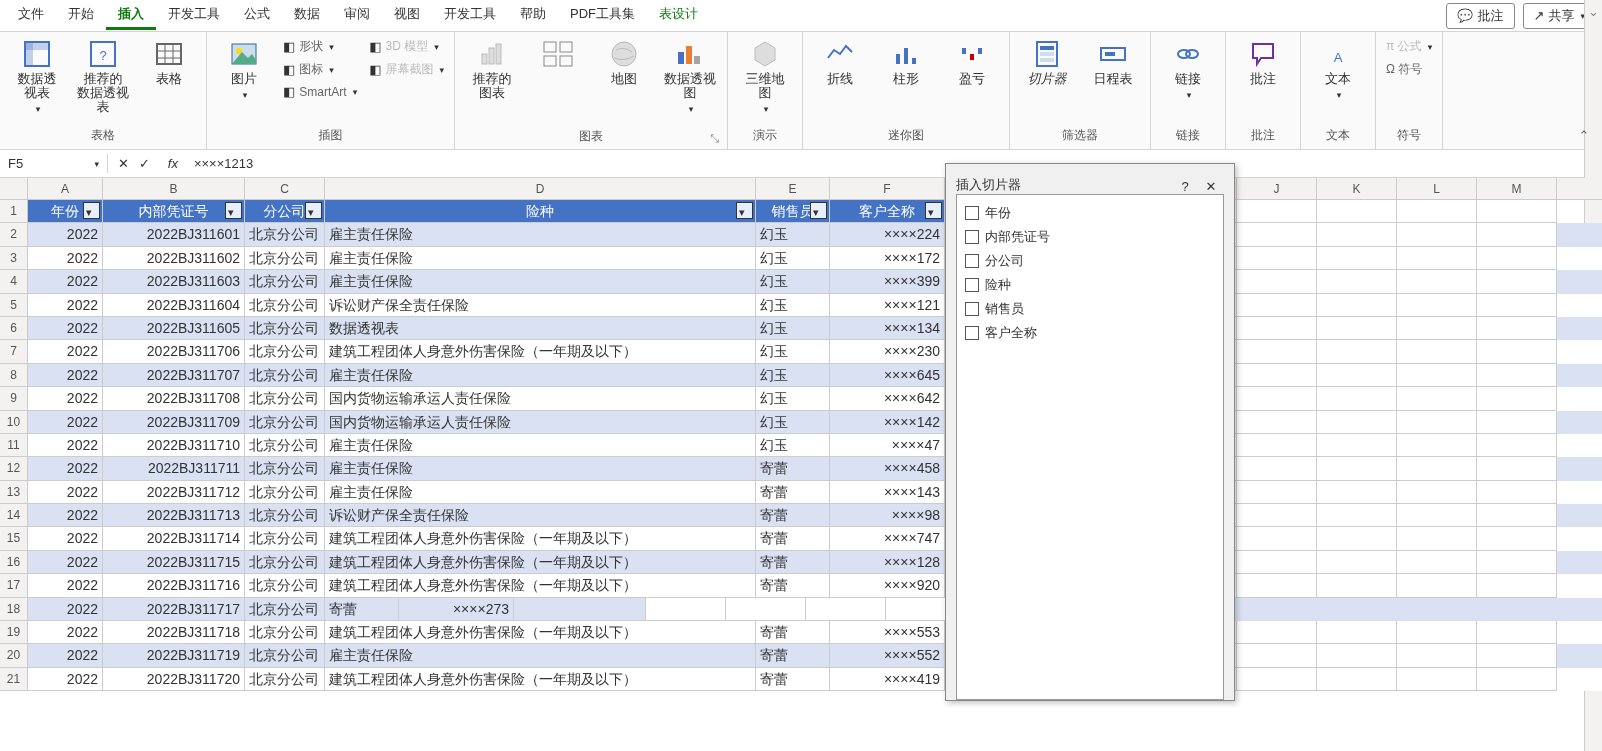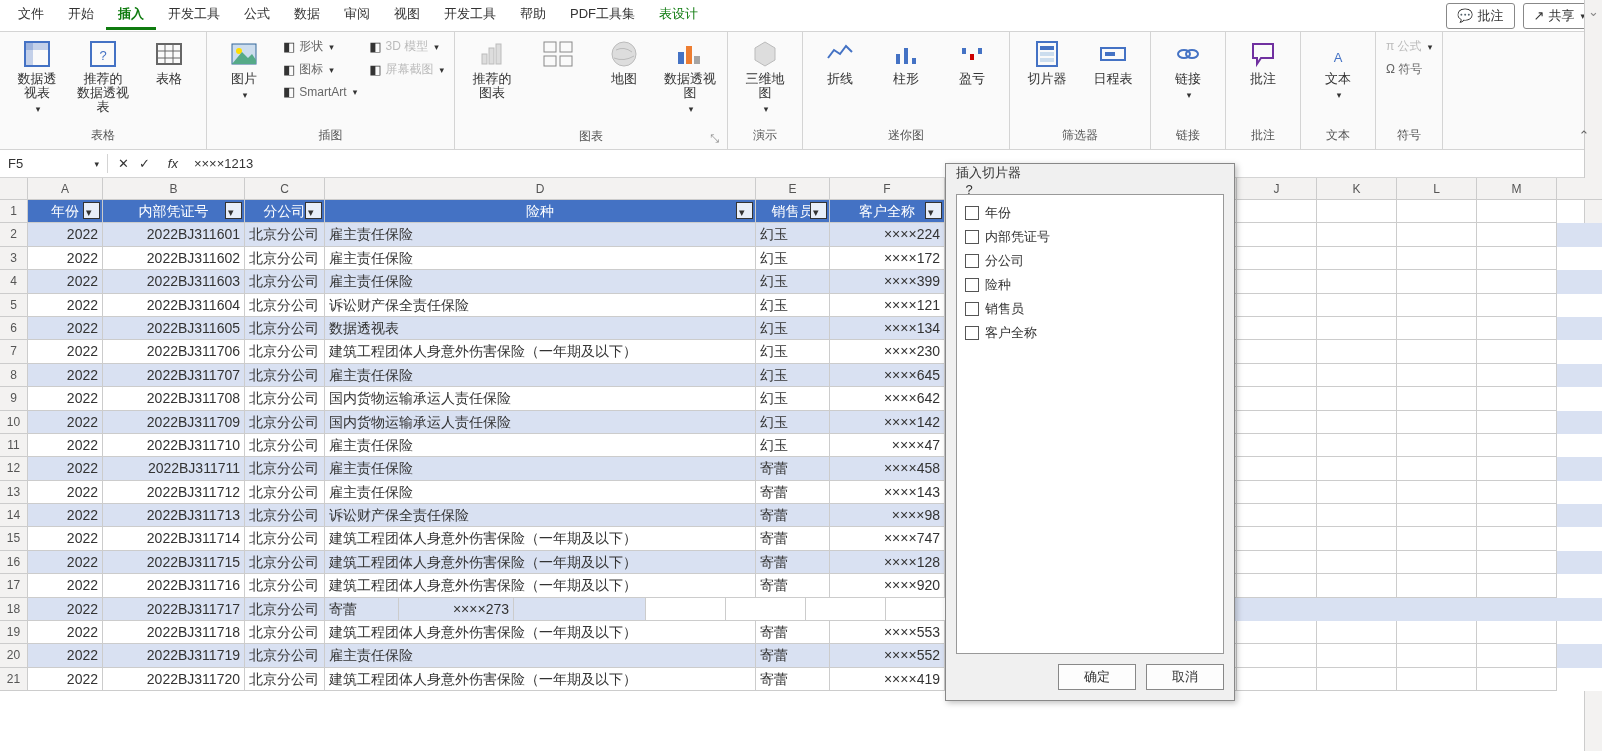--- a/index.html
+++ b/index.html
@@ -45,21 +45,21 @@
 .cA{width:75px;text-align:right;}
 .cB{width:142px;text-align:right;}
 .cC{width:80px;}
 .cD{width:431px;}
 .cE{width:74px;}
 .cF{width:115px;text-align:right;}
 .cG{width:132px;text-align:right;}
 .cX{width:80px;}
 .row.thead .cA,.row.thead .cB,.row.thead .cE,.row.thead .cF{text-align:center;}
 .dialog{position:absolute;left:945px;top:163px;width:290px;height:538px;background:#f0f0f0;border:1px solid #888;box-shadow:2px 2px 6px rgba(0,0,0,0.25);display:flex;flex-direction:column;}
-.dialog .titlebar{display:flex;align-items:flex-start;height:30px;padding:0 10px;flex-direction:column;}
+.dialog .titlebar{display:flex;align-items:flex-end;height:30px;padding:0 10px;}
 .dialog .titlebar .t{flex:1;}
 .dialog .titlebar .x{width:26px;text-align:center;cursor:pointer;}
 .dialog .body{flex:1;background:#fff;margin:0 10px;border:1px solid #999;padding:6px;overflow:auto;}
 .chk{display:flex;align-items:center;gap:6px;padding:3px 2px;cursor:pointer;}
 .chk .box{width:14px;height:14px;border:1px solid #555;}
 .dialog .btns{display:flex;justify-content:flex-end;gap:10px;padding:10px;}
 .dialog .btns button{width:78px;height:26px;border:1px solid #888;background:#fdfdfd;cursor:pointer;}
 .collapse{width:28px;text-align:center;cursor:pointer;color:#666;}
 .selband{position:absolute;right:0;top:0;width:18px;height:100%;background:#f3f2f1;border-left:1px solid #ccc;}
 .selband .drop{text-align:center;color:#888;padding-top:4px;}
@@ -260,21 +260,21 @@
       <div class="top">
         <div class="bigbtn">
           <div class="ic">
             <svg viewBox="0 0 32 32">
               <rect x="6" y="4" width="20" height="24" fill="none" stroke="#4472c4" stroke-width="2"></rect>
               <rect x="9" y="8" width="14" height="4" fill="#4472c4"></rect>
               <rect x="9" y="14" width="14" height="4" fill="#cde"></rect>
               <rect x="9" y="20" width="14" height="4" fill="#cde"></rect>
             </svg>
           </div>
-          <div style="white-space: pre-line;">切片器</div>
+          <div style="white-space: pre-line; font-style: italic;">切片器</div>
         </div>
         <div class="bigbtn">
           <div class="ic">
             <svg viewBox="0 0 32 32">
               <rect x="4" y="10" width="24" height="12" fill="none" stroke="#4472c4" stroke-width="2"></rect>
               <rect x="8" y="14" width="10" height="4" fill="#4472c4"></rect>
             </svg>
           </div>
           <div style="white-space: pre-line;">日程表</div>
         </div>
@@ -734,17 +734,13 @@
       </div>
       <div class="chk">
         <div class="box"></div>
         <span>销售员</span>
       </div>
       <div class="chk">
         <div class="box"></div>
         <span>客户全称</span>
       </div>
     </div>
-  <div class="btns">
-    <button>确定</button>
-    <button>取消</button>
-  </div>
 </div>
 
 </body></html>

